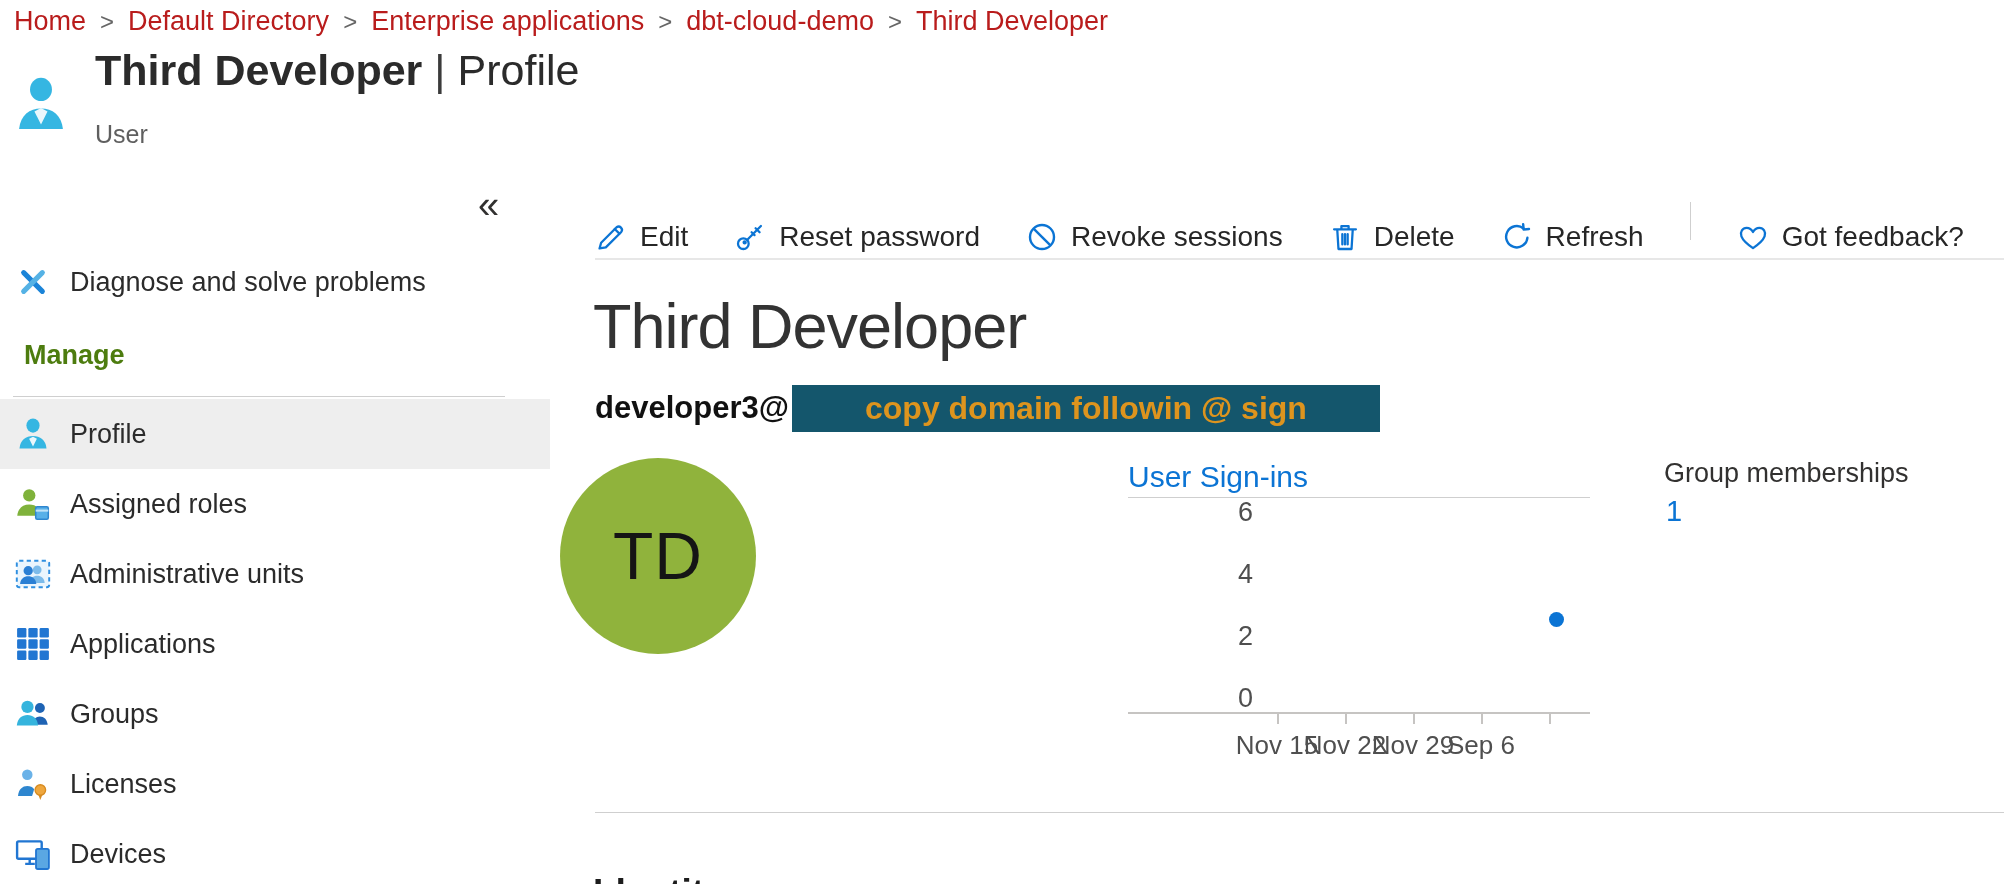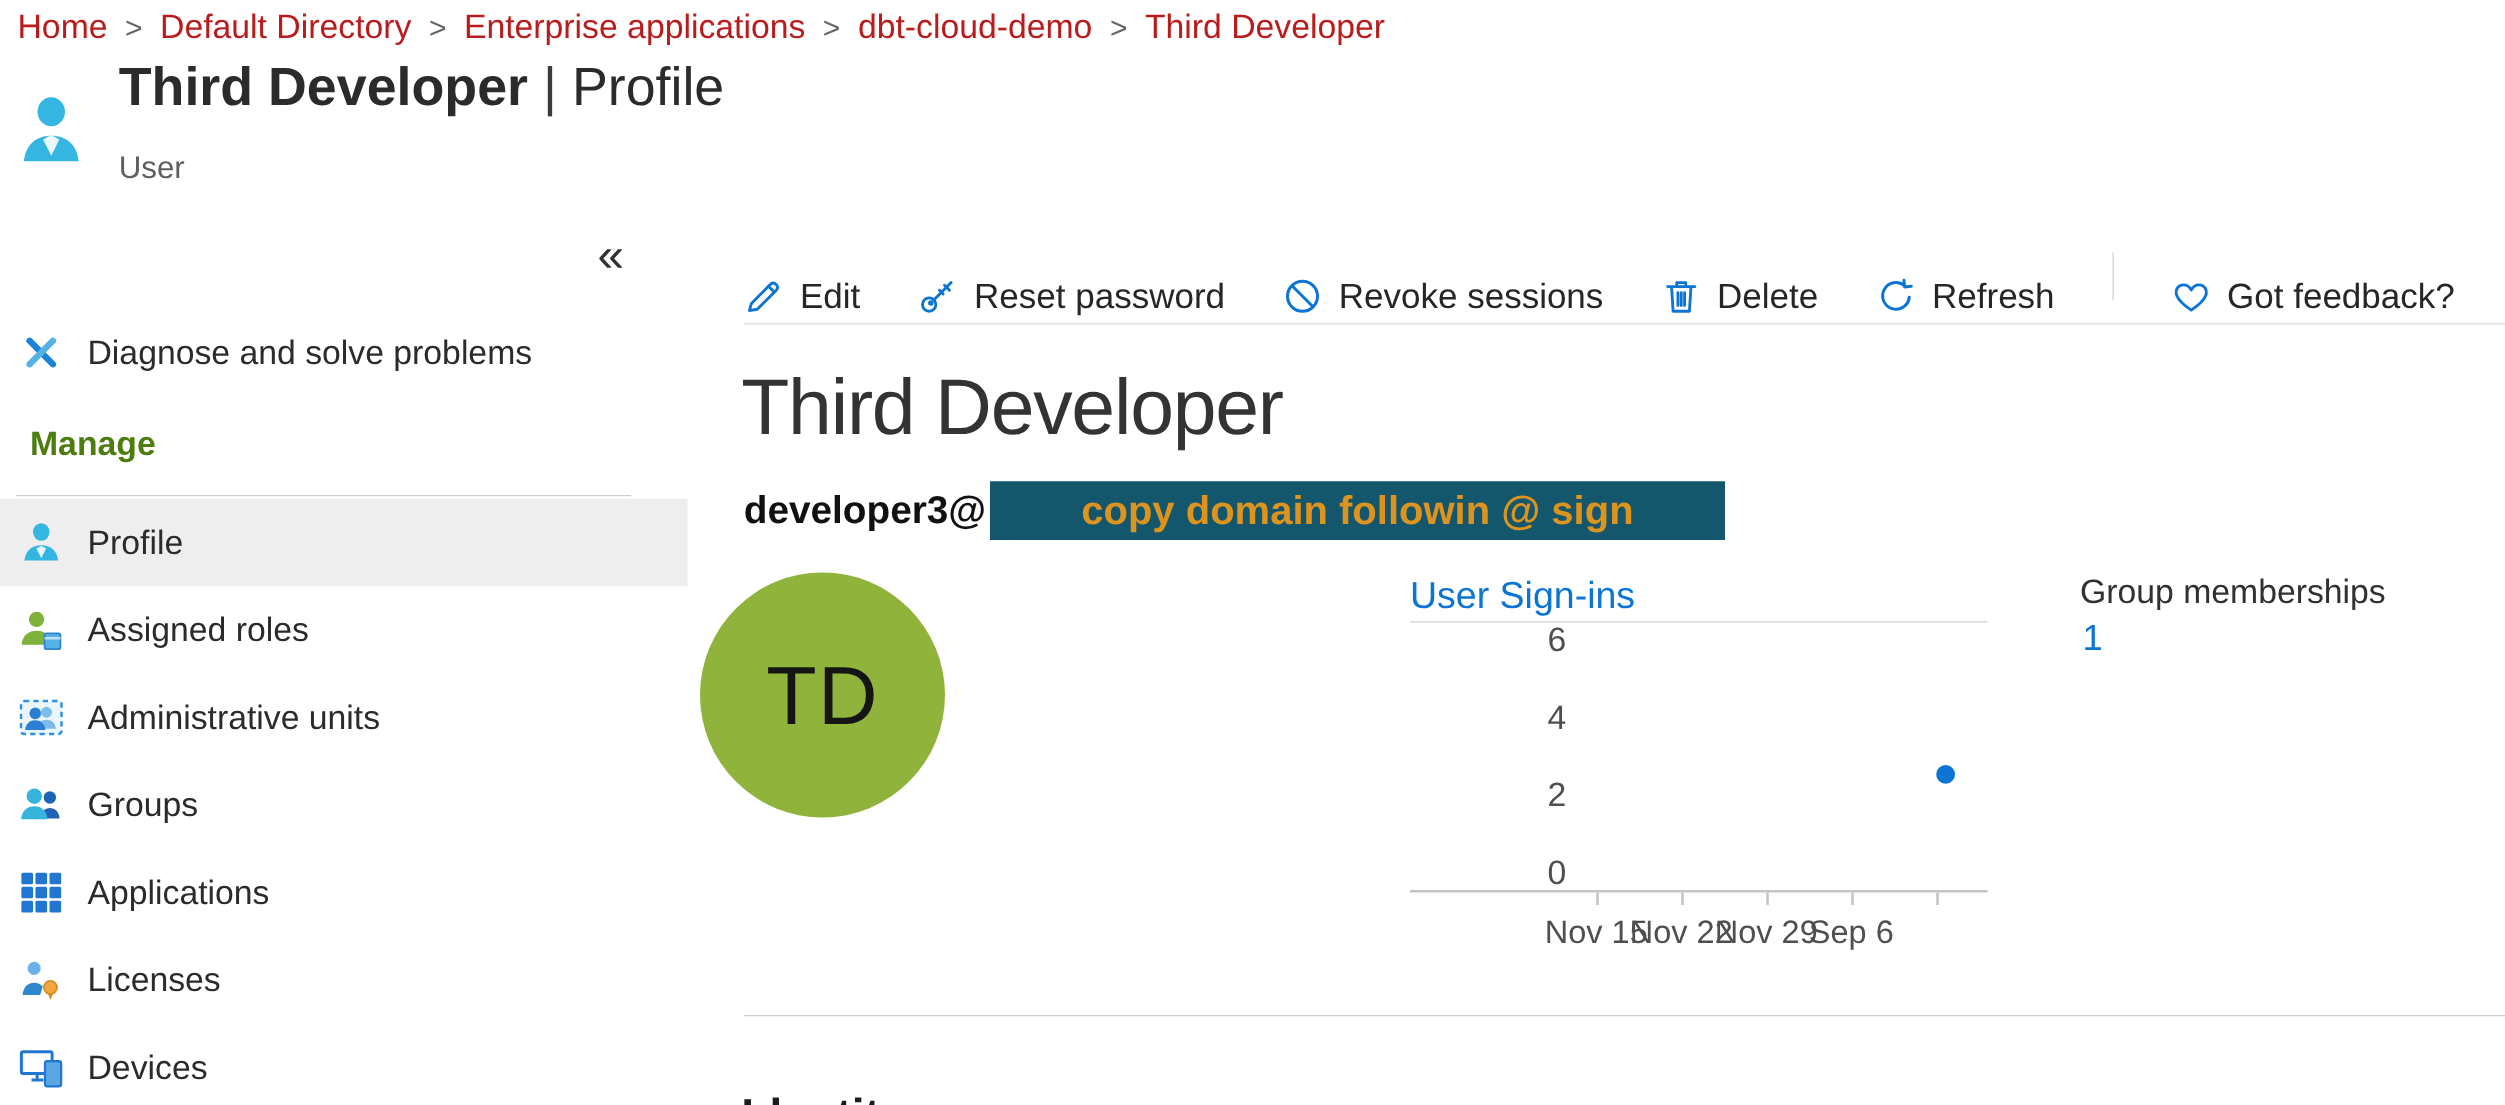--- a/index.html
+++ b/index.html
@@ -128,45 +128,45 @@
             <path d="M9.8 18c.3-3.2 2.4-4.8 5-4.8s4.7 1.6 5 4.8z" fill="#7cbbea"></path>
             <circle cx="8.8" cy="9.8" r="3.1" fill="#2a7fd4"></circle>
             <path d="M3.4 18.6c.3-3.4 2.6-5.1 5.4-5.1s5.1 1.7 5.4 5.1z" fill="#2a7fd4"></path>
           </svg>
         </span>
         <span>Administrative units</span>
       </div>
       <div class="side-item">
         <span class="side-icon">
           <svg viewBox="0 0 24 24">
-            <circle cx="16.6" cy="8" r="3.3" fill="#1e63b4"></circle>
-            <path d="M11.4 19.2c.4-3.8 2.6-5.6 5.2-5.6s4.8 1.8 5.2 5.6z" fill="#1e63b4"></path>
-            <circle cx="8.3" cy="7.3" r="4.1" fill="#35b4dd"></circle>
-            <path d="M1.2 19.6c.5-4.6 3.4-6.9 7.1-6.9s6.6 2.3 7.1 6.9z" fill="#35b4dd"></path>
-          </svg>
-        </span>
-        <span>Groups</span>
-      </div>
-      <div class="side-item">
-        <span class="side-icon">
-          <svg viewBox="0 0 24 24">
             <g fill="#2176d2">
               <rect x="1.4" y="1.4" width="6.2" height="6.2" rx=".8"></rect>
               <rect x="8.9" y="1.4" width="6.2" height="6.2" rx=".8"></rect>
               <rect x="16.4" y="1.4" width="6.2" height="6.2" rx=".8"></rect>
               <rect x="1.4" y="8.9" width="6.2" height="6.2" rx=".8"></rect>
               <rect x="8.9" y="8.9" width="6.2" height="6.2" rx=".8"></rect>
               <rect x="16.4" y="8.9" width="6.2" height="6.2" rx=".8"></rect>
               <rect x="1.4" y="16.4" width="6.2" height="6.2" rx=".8"></rect>
               <rect x="8.9" y="16.4" width="6.2" height="6.2" rx=".8"></rect>
               <rect x="16.4" y="16.4" width="6.2" height="6.2" rx=".8"></rect>
             </g>
           </svg>
         </span>
         <span>Applications</span>
+      </div>
+      <div class="side-item">
+        <span class="side-icon">
+          <svg viewBox="0 0 24 24">
+            <circle cx="16.6" cy="8" r="3.3" fill="#1e63b4"></circle>
+            <path d="M11.4 19.2c.4-3.8 2.6-5.6 5.2-5.6s4.8 1.8 5.2 5.6z" fill="#1e63b4"></path>
+            <circle cx="8.3" cy="7.3" r="4.1" fill="#35b4dd"></circle>
+            <path d="M1.2 19.6c.5-4.6 3.4-6.9 7.1-6.9s6.6 2.3 7.1 6.9z" fill="#35b4dd"></path>
+          </svg>
+        </span>
+        <span>Groups</span>
       </div>
       <div class="side-item">
         <span class="side-icon">
           <svg viewBox="0 0 24 24">
             <circle cx="8.2" cy="5.8" r="3.5" fill="#6ab2e8"></circle>
             <path d="M2 20c.4-4.4 3-6.6 6.2-6.6 1.9 0 3.5.8 4.6 2.1l-1.4 4.5z" fill="#2e86cf"></path>
             <polygon points="15.2,18.2 16.9,22.6 18.6,18.2" fill="#d78a1f"></polygon>
             <circle cx="16.9" cy="16" r="3.5" fill="#efa73e" stroke="#d78a1f" stroke-width=".9"></circle>
           </svg>
         </span>

